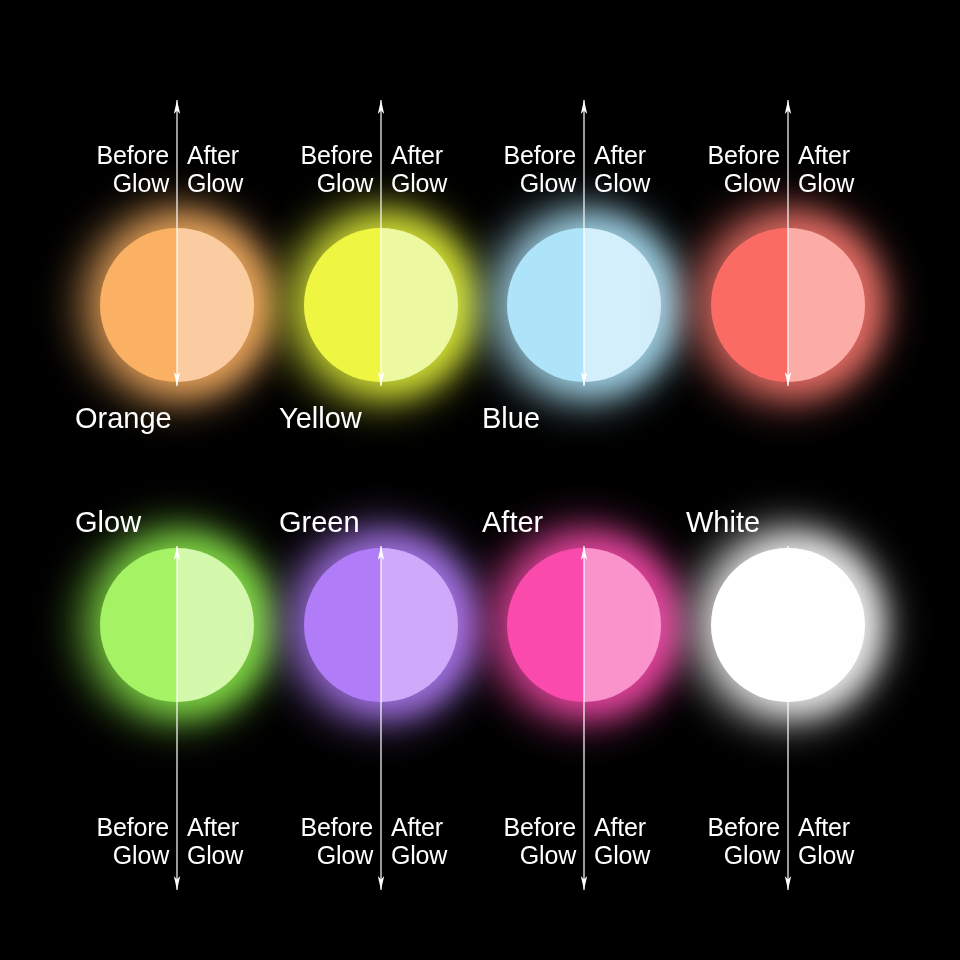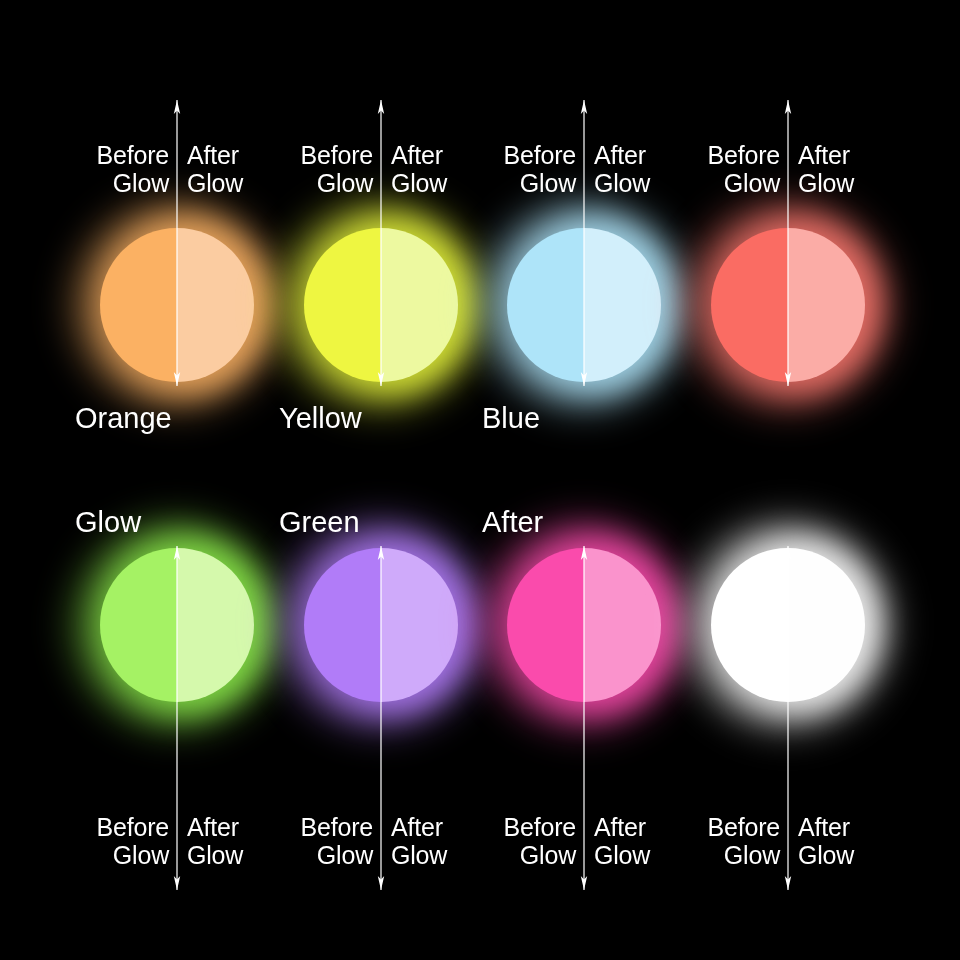--- a/index.html
+++ b/index.html
@@ -292,14 +292,15 @@
         <svg width="12" height="344" viewBox="0 0 12 344">
           <rect x="5.4" y="0" width="1.2" height="344" fill="#ffffff"></rect>
           <path d="M6,0 L2.8,14 L6,10.5 L9.2,14 Z" fill="#ffffff"></path>
           <path d="M6,344 L2.8,330 L6,333.5 L9.2,330 Z" fill="#ffffff"></path>
         </svg>
       </div>
       <div class="bg-label before">Before
 Glow</div>
       <div class="bg-label after">After
 Glow</div>
+      <div class="name-label">White</div>
     </div>
   </div>
 
 </body></html>

